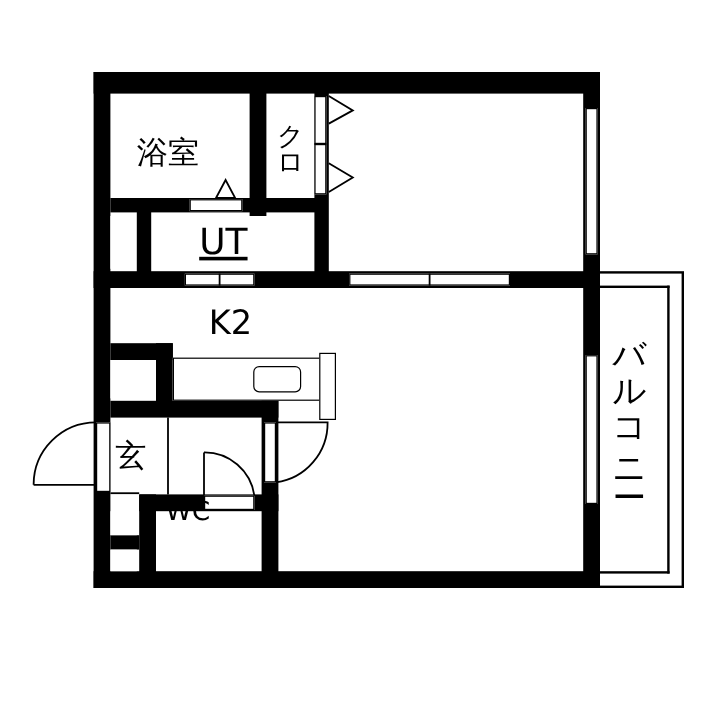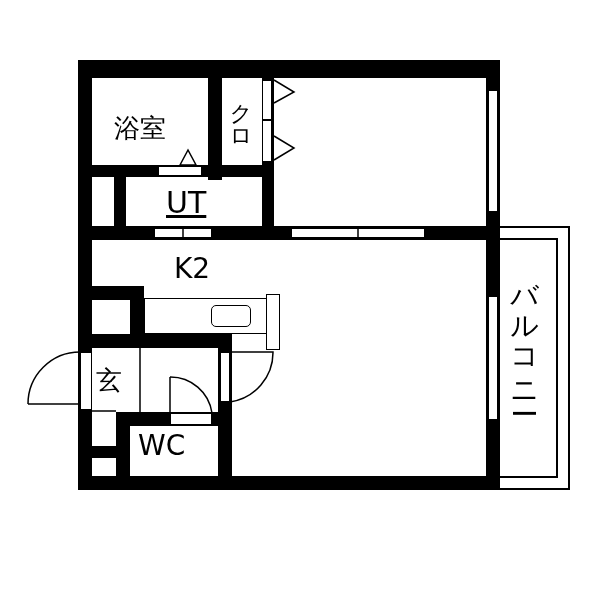--- a/index.html
+++ b/index.html
@@ -86,16 +86,16 @@
     <line x1="170" y1="377" x2="170" y2="413" stroke="#000" stroke-width="1.5"></line>
 
     <path d="M230,352 L273,352 A50,50 0 0 1 230,402" fill="none" stroke="#000" stroke-width="1.5"></path>
   </svg>
 
   <div class="label" style="left:114px;top:95px;font-size:26px;margin-top:20px;">浴室</div>
   <div class="vlabel" style="left:230px;top:88px;font-size:22px;">クロ</div>
   <div class="label" style="left:166px;top:188px;font-size:30px;text-decoration:underline;">UT</div>
   <div class="label" style="left:174px;top:255px;font-size:28px;">K2</div>
   <div class="label" style="left:96px;top:367px;font-size:26px;">玄</div>
-  <div class="label" style="left:138px;top:432px;font-size:28px;">WC</div>
+  <div class="label" style="left:138px;top:416px;font-size:22px;">WC</div>
   <div class="vlabel" style="left:510px;top:264px;font-size:28px;">バルコニー</div>
 
 </div>
 
 </body></html>

